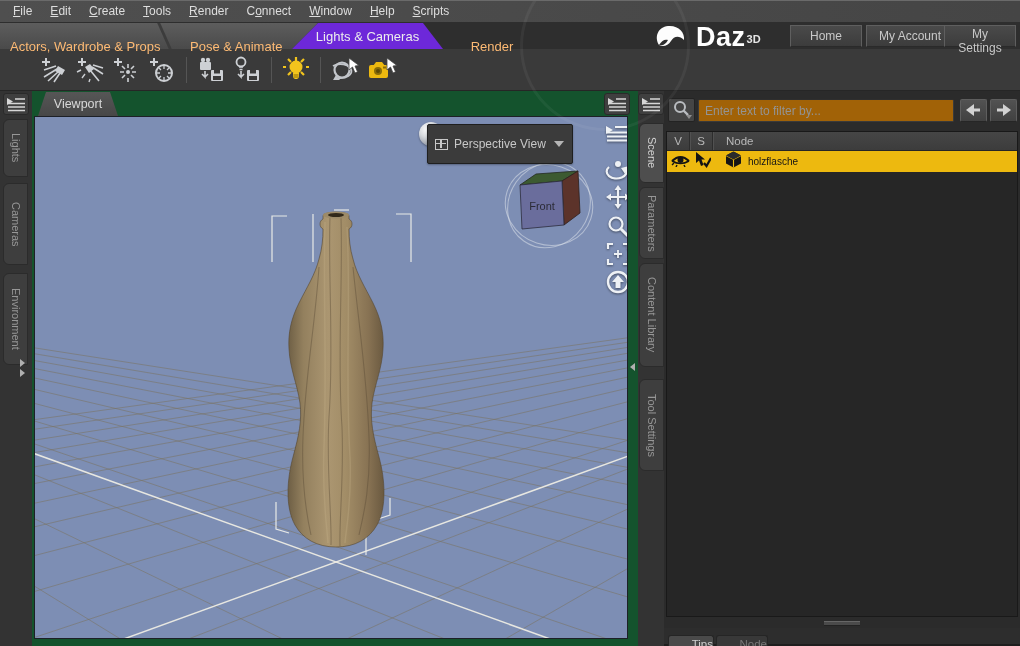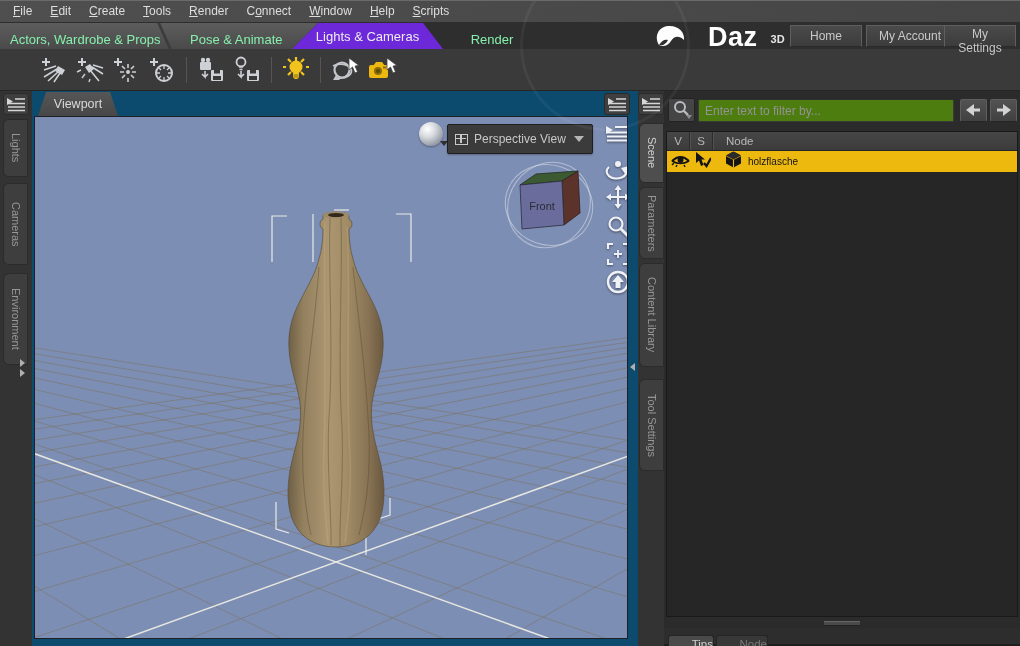--- a/index.html
+++ b/index.html
@@ -15,29 +15,29 @@
   .mi u{text-decoration:underline;}
 
   
   .header{position:absolute;left:0;top:22px;width:1020px;height:26px;background:#2e2e2e;overflow:visible;z-index:5;}
   .hdr-gray{position:absolute;left:0;top:0;width:318px;height:26px;
             background:linear-gradient(#5d5d5d,#4a4a4a);
             clip-path:polygon(0 0,318px 0,292px 100%,0 100%);}
   .tabsep{position:absolute;left:163px;top:0;width:3px;height:26px;background:#3c3c3c;transform:skewX(24deg);}
   .swoosh{position:absolute;left:520px;top:-62px;width:170px;height:170px;border-radius:50%;
           border:3px solid rgba(255,255,255,0.05);}
-  .atab{position:absolute;top:4px;height:26px;line-height:26px;font-size:13px;color:#86efac;cursor:pointer;white-space:nowrap;}
+  .atab{position:absolute;top:11px;height:26px;line-height:26px;font-size:13px;color:#fdba74;cursor:pointer;white-space:nowrap;}
   .atab.t0{left:10px;}
   .atab.t1{left:190px;}
   .atab-active{position:absolute;left:292px;top:0;width:151px;height:26px;background:#6d28d9;
                clip-path:polygon(26px 0,131px 0,151px 100%,0 100%);
                display:flex;align-items:center;justify-content:center;cursor:pointer;}
   .atab-active span{font-size:13px;color:#ededed;}
   .atab.t3{left:446px;width:92px;text-align:center;}
-  .brand{position:absolute;left:652px;top:-4px;height:36px;display:flex;align-items:center;cursor:pointer;gap:12px;}
+  .brand{position:absolute;left:652px;top:-4px;height:36px;display:flex;align-items:center;cursor:pointer;}
   .brand-daz{color:#fff;font-size:27px;font-weight:bold;letter-spacing:0.5px;margin-left:6px;}
   .brand sup{color:#e6e6e6;font-size:11px;font-weight:bold;vertical-align:top;position:relative;top:2px;left:1px;}
   .hbtn{position:absolute;top:2px;height:22px;background:linear-gradient(#4a4a4a,#3c3c3c);
         border:1px solid #5f5f5f;border-bottom-color:#2a2a2a;color:#c9c9c9;font-size:12px;
         font-family:"Liberation Sans",sans-serif;cursor:pointer;}
   .b-home{left:790px;width:72px;}
   .b-account{left:866px;width:88px;}
   .b-gallery{left:944px;width:72px;}
 
   
@@ -55,53 +55,53 @@
            border-radius:3px;cursor:pointer;display:flex;align-items:center;justify-content:center;padding:0;}
   .vtab{position:absolute;width:25px;background:#3e3e3e;border:1px solid #2b2b2b;border-radius:6px 0 0 6px;
         writing-mode:vertical-rl;display:flex;align-items:center;justify-content:center;
         font-size:11px;color:#979797;cursor:pointer;}
   .vtab.active{background:#4e4e4e;color:#d2d2d2;}
   .collapse-h{position:absolute;cursor:pointer;}
   .tri-l{width:0;height:0;border-top:4px solid transparent;border-bottom:4px solid transparent;border-right:5px solid #b0b0b0;}
   .tri-r{width:0;height:0;border-top:4px solid transparent;border-bottom:4px solid transparent;border-left:5px solid #b0b0b0;}
 
   
-  .vpane{position:absolute;left:32px;top:0;width:606px;height:556px;background:#0c4a6e;}
+  .vpane{position:absolute;left:32px;top:0;width:606px;height:556px;background:#14532d;}
   .vtab-top{position:absolute;left:6px;top:1px;width:80px;height:24px;background:linear-gradient(#565656,#474747);
             clip-path:polygon(8px 0,72px 0,80px 100%,0 100%);display:flex;align-items:center;justify-content:center;
             font-size:12.5px;color:#d8d8d8;cursor:pointer;}
   .vp-hamb{left:572px;top:2px;}
   .canvas{position:absolute;left:2px;top:25px;width:594px;height:523px;background:#7d8eb4;
           border:1px solid #1d2026;overflow:hidden;cursor:crosshair;}
   .canvas svg.layer{position:absolute;left:0;top:0;}
 
   .sphere-btn{position:absolute;left:384px;top:5px;width:24px;height:24px;border-radius:50%;cursor:pointer;
       background:radial-gradient(circle at 35% 30%,#ffffff 0%,#d7dade 35%,#9aa0ab 70%,#6f7580 100%);
       box-shadow:0 1px 2px rgba(0,0,0,0.35);}
   .sphere-dd{position:absolute;left:405px;top:24px;width:0;height:0;border-left:4px solid transparent;
       border-right:4px solid transparent;border-top:5px solid #2f2f2f;cursor:pointer;}
-  .viewsel{position:absolute;left:412px;top:7px;width:146px;height:30px;background:#3b3b3b;
+  .viewsel{position:absolute;left:392px;top:7px;width:146px;height:40px;background:#3b3b3b;
       border:1px solid #1f1f1f;border-radius:2px;display:flex;align-items:center;cursor:pointer;
       box-shadow:0 1px 2px rgba(0,0,0,0.3);}
   .viewsel .win-ico{width:13px;height:11px;border:1.5px solid #c8c8c8;margin:0 6px 0 7px;position:relative;}
   .viewsel .win-ico:before{content:"";position:absolute;left:4px;top:-1px;width:1.5px;height:9px;background:#c8c8c8;}
   .viewsel .win-ico:after{content:"";position:absolute;left:-1px;top:3px;width:11px;height:1.5px;background:#c8c8c8;}
   .viewsel .lbl{font-size:12px;color:#c8c8c8;flex:1;}
   .viewsel .dd{width:0;height:0;border-left:5px solid transparent;border-right:5px solid transparent;
       border-top:6px solid #b5b5b5;margin-right:8px;}
   .vctrl{position:absolute;left:570px;width:26px;height:26px;cursor:pointer;
          filter:drop-shadow(0 1px 1px rgba(0,0,0,0.45));}
   .vctrl svg{display:block;}
 
   
   .rpanel{position:absolute;left:664px;top:0;width:356px;height:556px;background:#2b2b2b;}
   .srow{position:absolute;left:0;top:6px;width:356px;height:28px;}
   .magbtn{position:absolute;left:4px;top:1px;width:27px;height:24px;background:#454545;border:1px solid #232323;
           border-radius:2px;cursor:pointer;padding:0;}
-  .filter-input{position:absolute;left:34px;top:2px;width:256px;height:23px;background:#4d7c0f;
+  .filter-input{position:absolute;left:34px;top:2px;width:256px;height:23px;background:#a16207;
           border:1px solid #3a3a3a;border-top-color:#2e2e2e;border-radius:2px;color:#e8e8e8;
           font-size:12px;padding:0 6px;font-family:"Liberation Sans",sans-serif;}
   .filter-input::placeholder{color:#939393;opacity:1;}
   .navbtn{position:absolute;top:2px;width:27px;height:23px;background:linear-gradient(#525252,#414141);
           border:1px solid #5e5e5e;border-bottom-color:#262626;border-radius:2px;color:#d2d2d2;
           font-size:11px;cursor:pointer;padding:0;line-height:1;}
   .nav-prev{left:296px;} .nav-next{left:326px;}
   .list{position:absolute;left:2px;top:40px;width:352px;height:486px;background:#262626;border:1px solid #191919;}
   .lhead{position:absolute;left:0;top:0;width:350px;height:19px;background:linear-gradient(#464646,#3c3c3c);
          border-bottom:1px solid #262626;display:flex;font-size:11.5px;color:#b8b8b8;}

